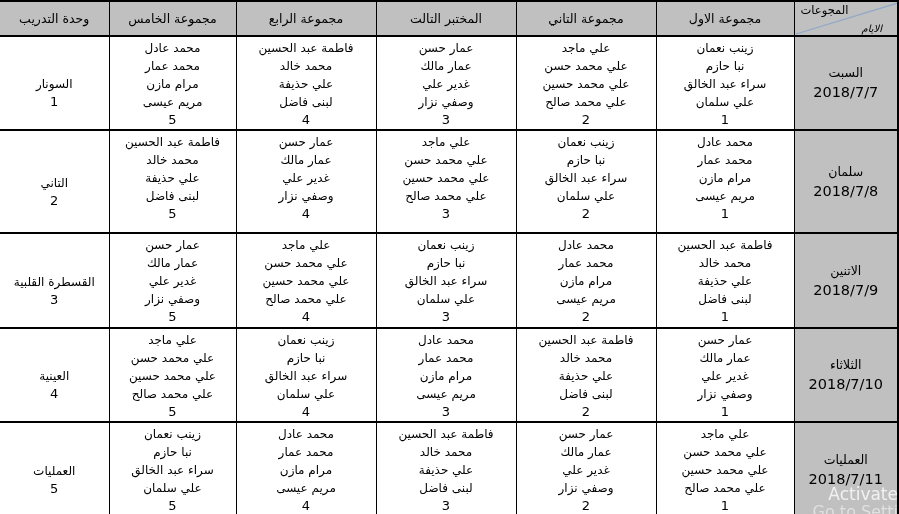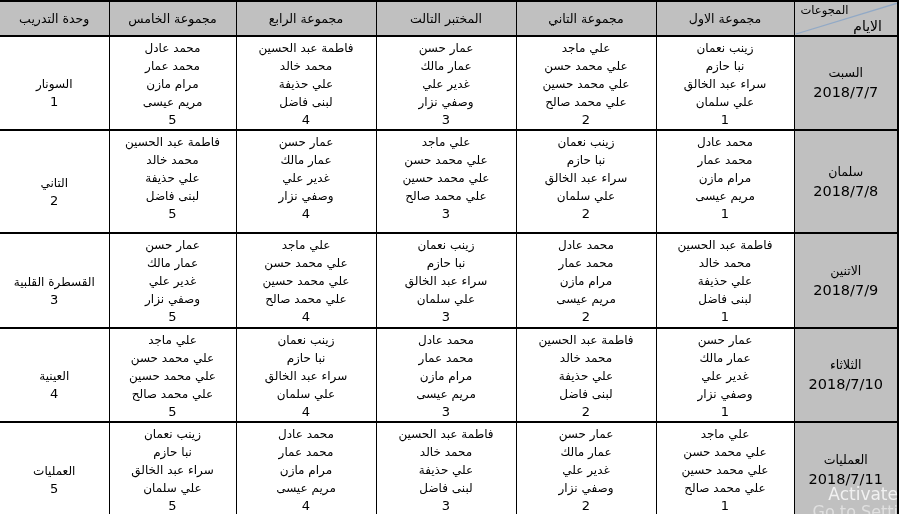--- a/index.html
+++ b/index.html
@@ -15,21 +15,21 @@
   tbody tr:nth-child(2){height:103px;}
   tbody tr:nth-child(3){height:95px;}
   tbody tr:nth-child(4){height:90px;}
   tbody tr:nth-child(5){height:97px;}
   th.corner,th.col-h,.day-cell{background:#c0c0c0;}
   th.col-h{font-weight:normal;font-size:12.5px;text-align:center;vertical-align:middle;}
   th.corner{vertical-align:top;}
   .corner-wrap{position:relative;width:100%;height:33px;}
   .corner-wrap svg{position:absolute;top:0;left:0;}
   .c-top{position:absolute;top:1px;left:6px;font-size:11.5px;font-weight:normal;}
-  .c-bottom{position:absolute;bottom:1px;right:15px;font-size:14px;font-weight:normal;}
+  .c-bottom{position:absolute;bottom:1px;right:15px;font-size:10px;font-weight:normal;font-style:italic;}
   td.group-cell{vertical-align:top;background:#fff;margin-left:44px;}
   td.unit-cell{vertical-align:middle;background:#fff;}
   .cell-inner{padding-top:2px;text-align:center;}
   td.unit-cell .cell-inner{padding-top:0;margin-top:20px;}
   .name-line{font-size:12px;line-height:18px;text-align:center;white-space:nowrap;}
   .cell-num{font-size:13px;line-height:18px;text-align:center;}
   td.day-cell{vertical-align:middle;text-align:center;}
   .day-name{font-size:12.5px;line-height:16px;}
   .day-date{font-size:14.5px;line-height:18px;margin-top:2px;}
   .watermark{position:absolute;right:1px;bottom:-7px;text-align:right;line-height:1.05;}

